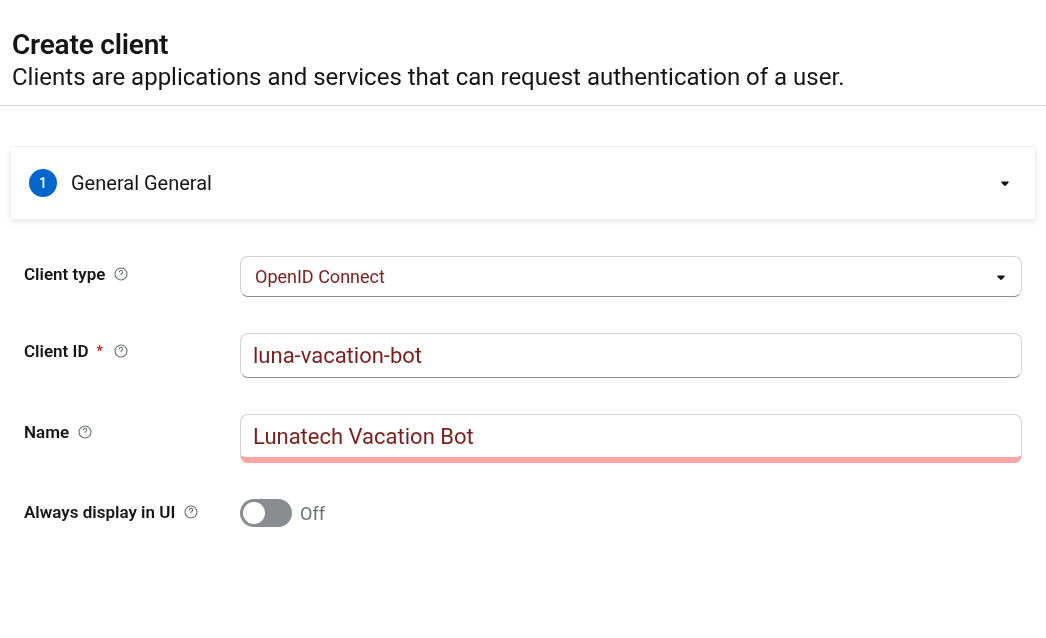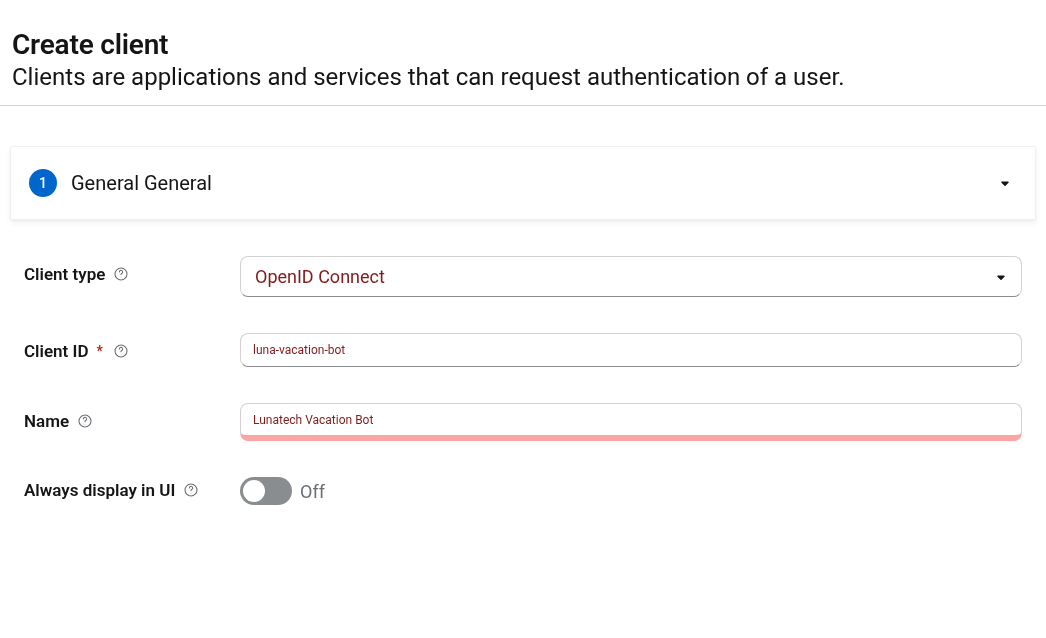--- a/index.html
+++ b/index.html
@@ -100,21 +100,21 @@
     display: flex; align-items: center; justify-content: space-between;
     padding: 9px 14px;
     cursor: pointer;
     font-size: 18px;
   }
   .select-caret svg { width: 12px; height: 12px; fill: #151515; }
 
   .text-input {
     padding: 9px 12px;
     outline: none;
-    font-size: 12px;
+    font-size: 22px;
   }
   .text-input.active { border-bottom: 6px solid #fca5a5; padding-bottom: 8px; }
 
   .textarea-input {
     padding: 9px 12px;
     outline: none;
     min-height: 72px;
     resize: vertical;
     font-size: 18px;
   }

